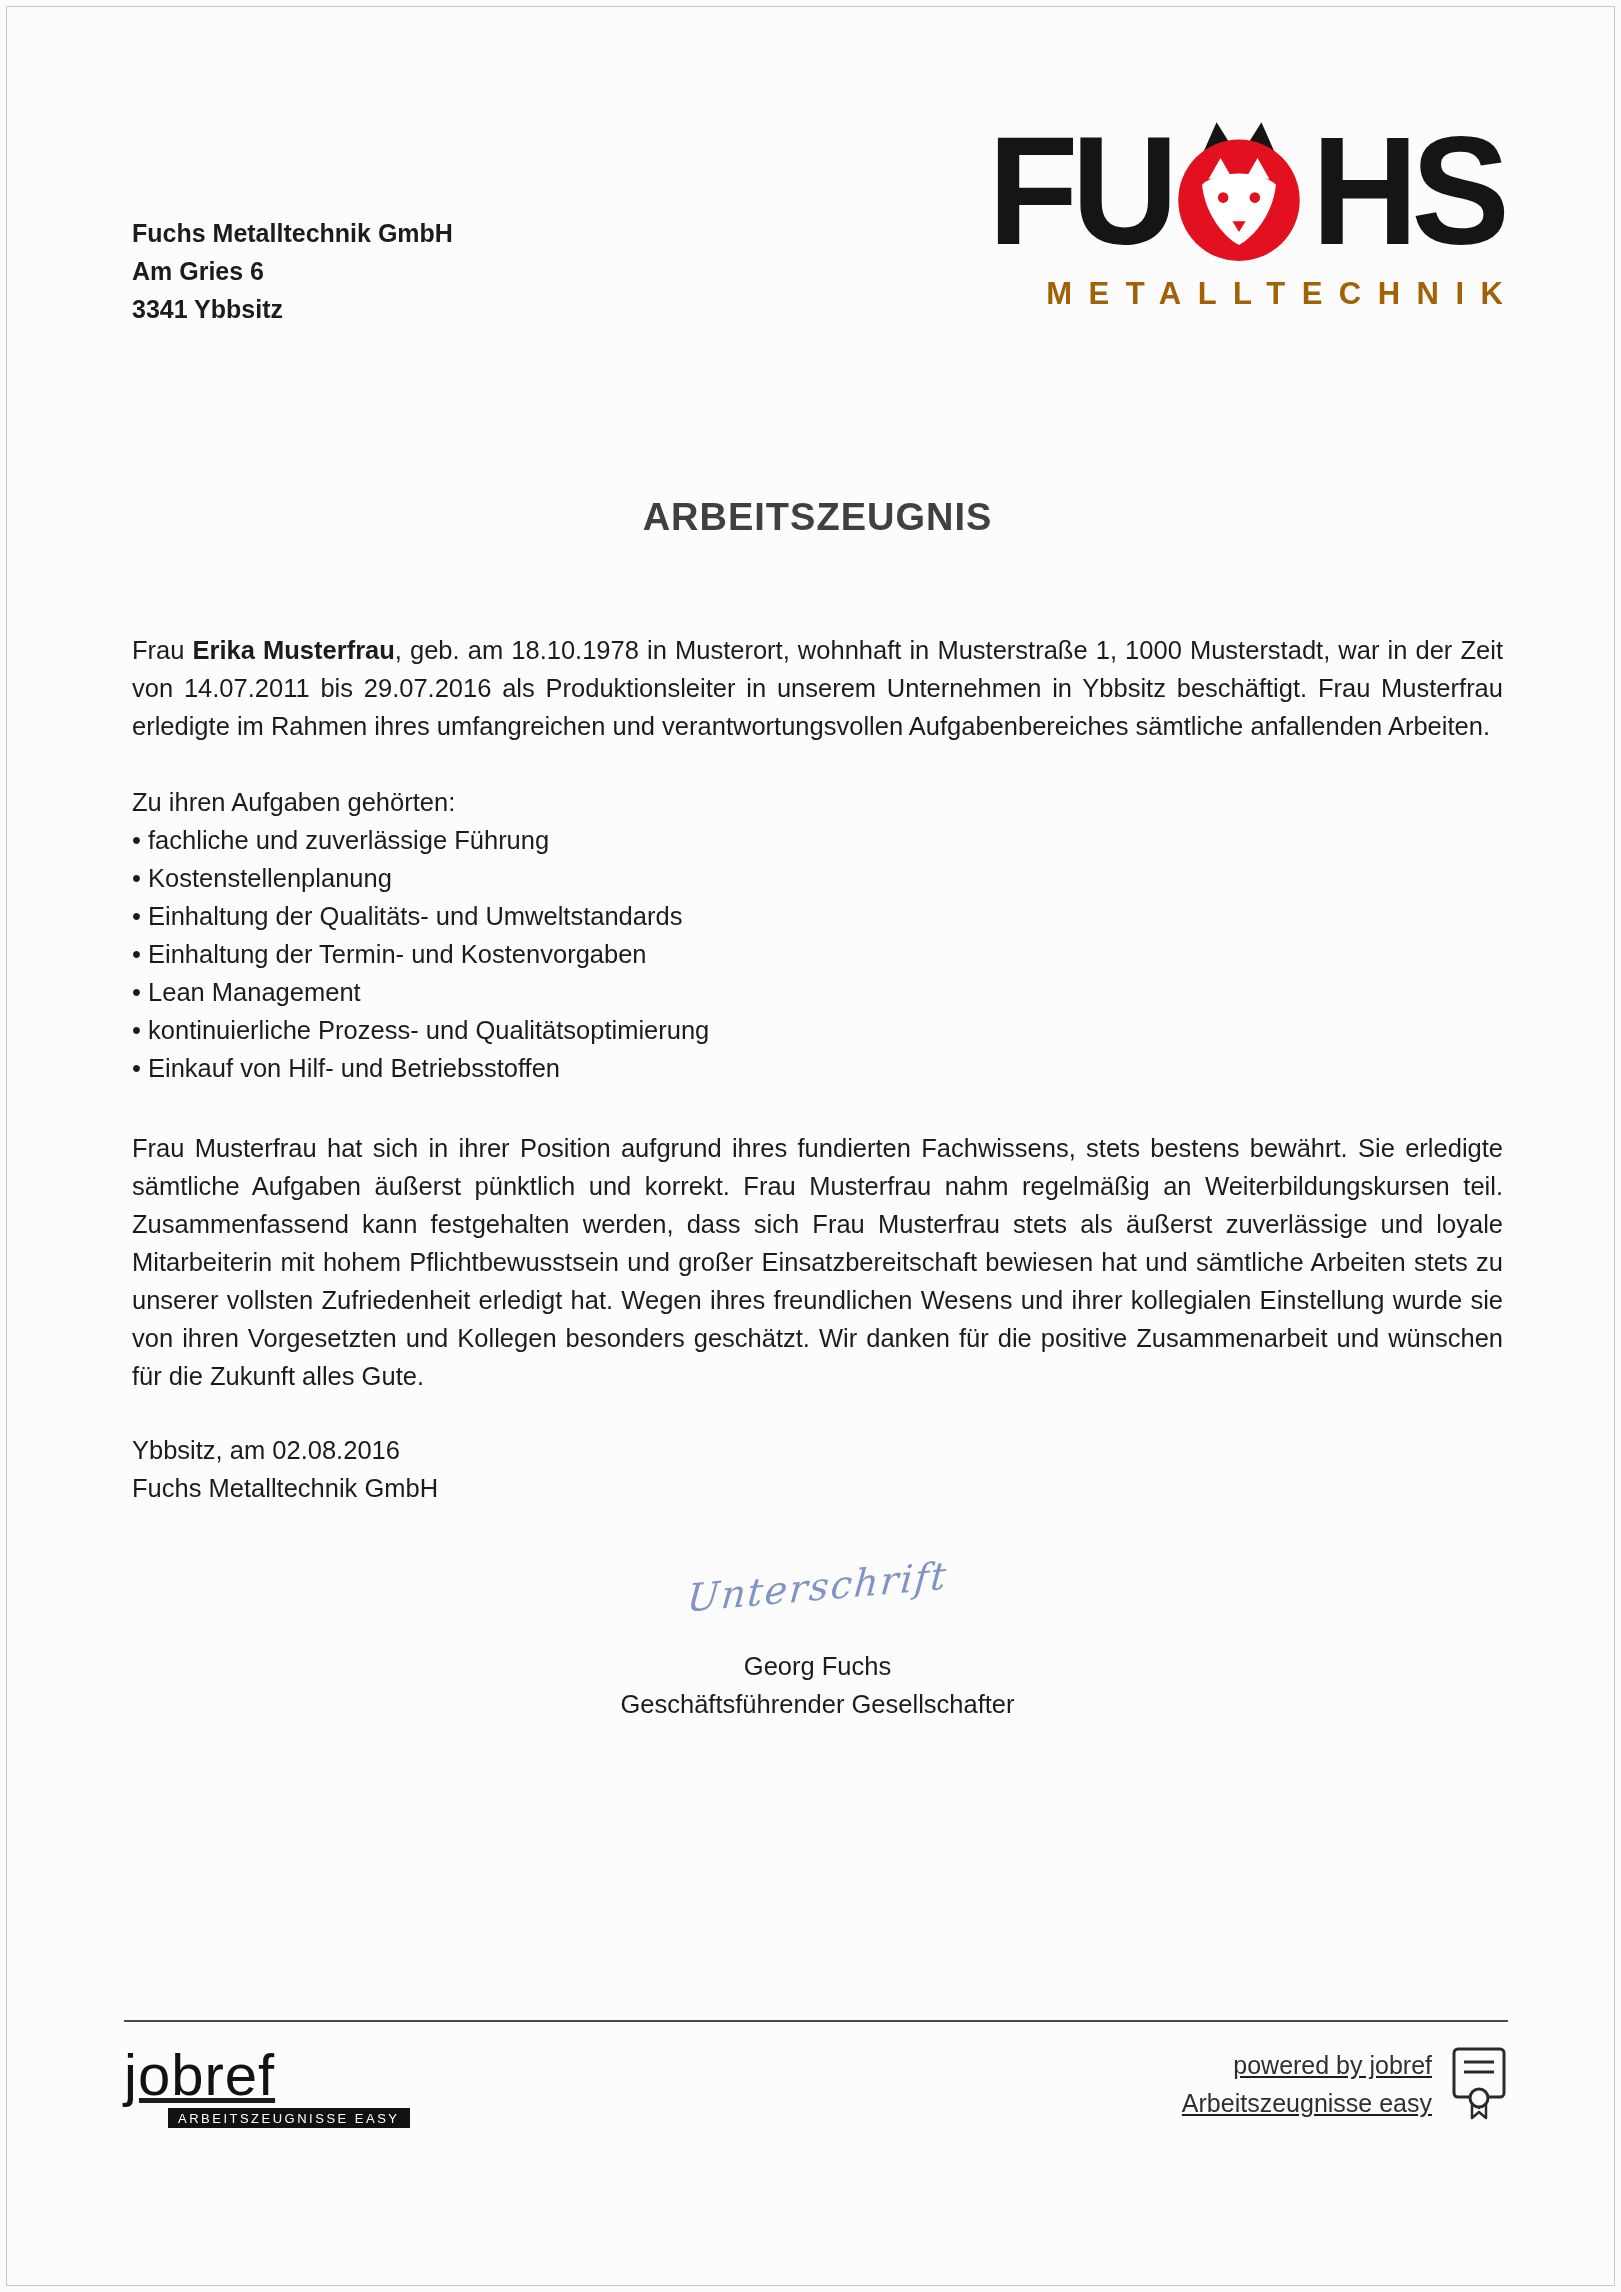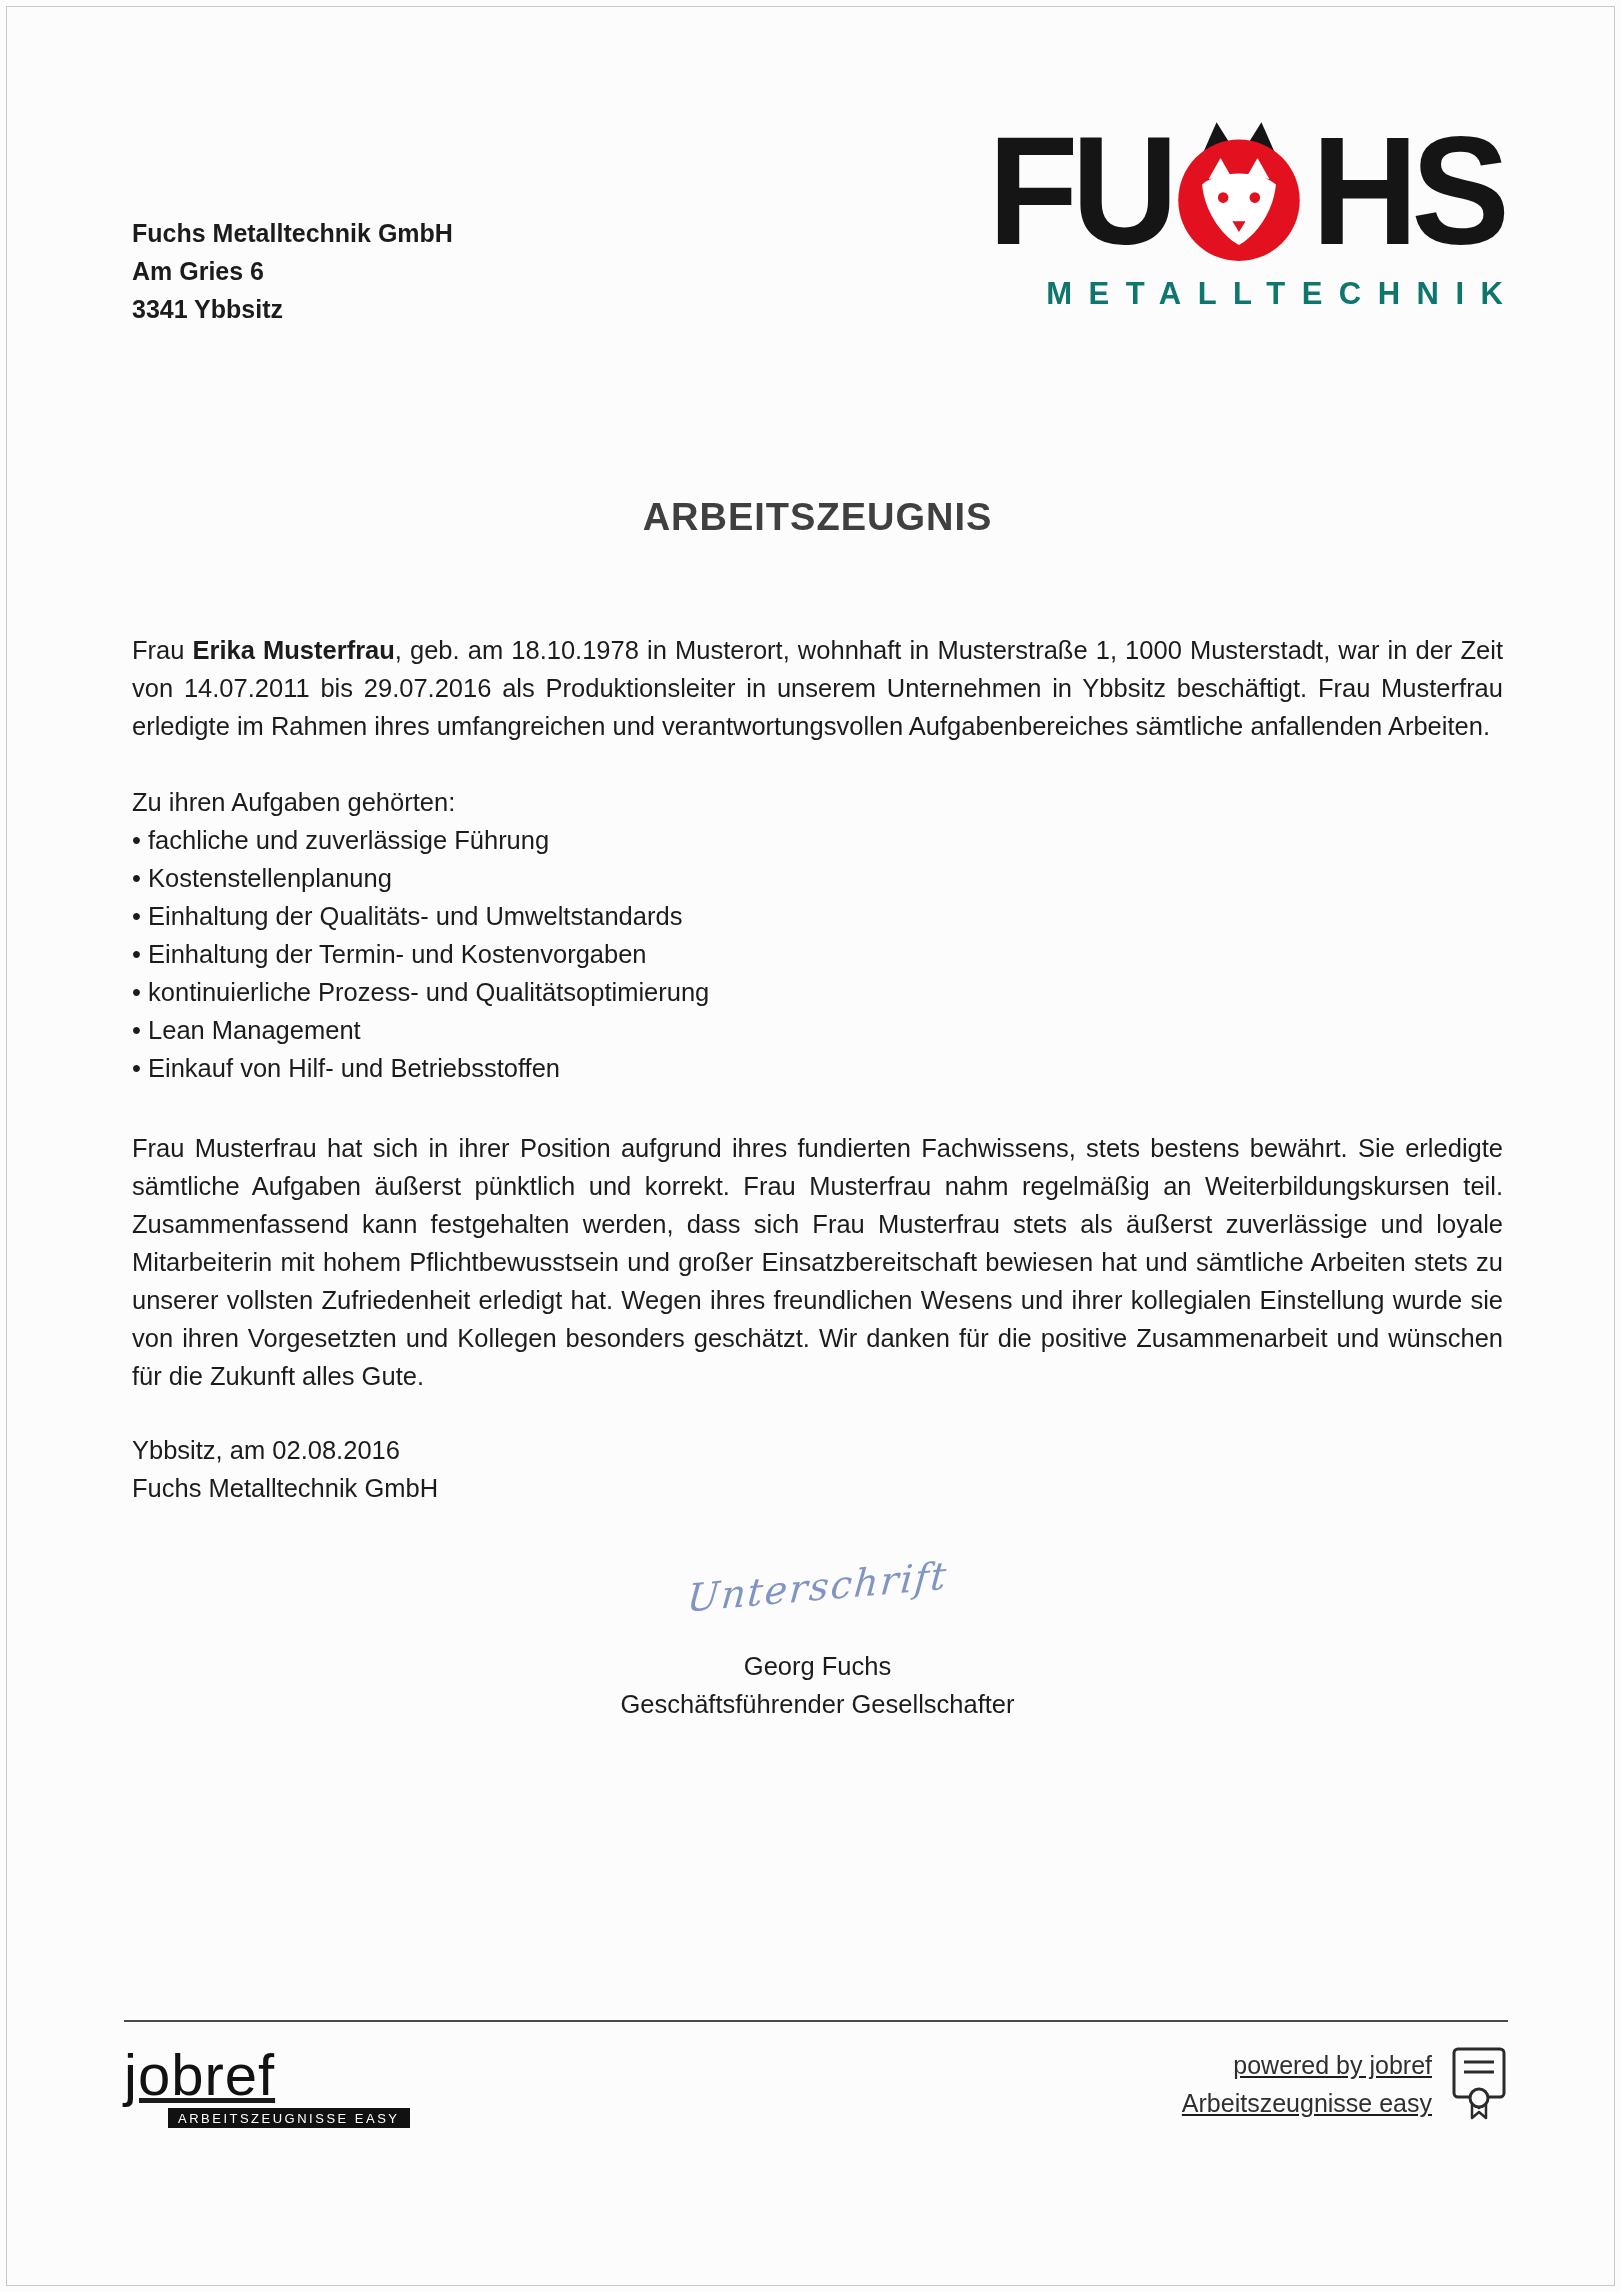--- a/index.html
+++ b/index.html
@@ -58,21 +58,21 @@
     transform: scaleY(1.04);
   }
   .logo-word .letters.right { margin-left: 4px; }
   .fox-badge { width: 132px; height: 146px; margin: 0 2px; }
   .logo-tagline {
     margin-top: 12px;
     font-size: 31px;
     font-weight: bold;
     letter-spacing: 16.5px;
     margin-right: -16.5px;
-    color: #0f766e;
+    color: #a16207;
     white-space: nowrap;
     text-align: right;
   }
 
   
   .doc-title {
     margin-top: 168px;
     text-align: center;
     font-size: 38px;
     font-weight: bold;
@@ -188,22 +188,22 @@
     <div class="doc-title">ARBEITSZEUGNIS</div>
 
     <p class="para intro"><span>Frau </span><span class="bold-name">Erika Musterfrau</span><span>, geb. am 18.10.1978 in Musterort, wohnhaft in Musterstraße 1, 1000 Musterstadt, war in der Zeit von 14.07.2011 bis 29.07.2016 als Produktionsleiter in unserem Unternehmen in Ybbsitz beschäftigt. Frau Musterfrau erledigte im Rahmen ihres umfangreichen und verantwortungsvollen Aufgabenbereiches sämtliche anfallenden Arbeiten.</span></p>
 
     <div class="tasks">
       <div>Zu ihren Aufgaben gehörten:</div>
       <div class="task-item">fachliche und zuverlässige Führung</div>
       <div class="task-item">Kostenstellenplanung</div>
       <div class="task-item">Einhaltung der Qualitäts- und Umweltstandards</div>
       <div class="task-item">Einhaltung der Termin- und Kostenvorgaben</div>
+      <div class="task-item">Lean Management</div>
       <div class="task-item">kontinuierliche Prozess- und Qualitätsoptimierung</div>
-      <div class="task-item">Lean Management</div>
       <div class="task-item">Einkauf von Hilf- und Betriebsstoffen</div>
     </div>
 
     <p class="para assessment">Frau Musterfrau hat sich in ihrer Position aufgrund ihres fundierten Fachwissens, stets bestens bewährt. Sie erledigte sämtliche Aufgaben äußerst pünktlich und korrekt. Frau Musterfrau nahm regelmäßig an Weiterbildungskursen teil. Zusammenfassend kann festgehalten werden, dass sich Frau Musterfrau stets als äußerst zuverlässige und loyale Mitarbeiterin mit hohem Pflichtbewusstsein und großer Einsatzbereitschaft bewiesen hat und sämtliche Arbeiten stets zu unserer vollsten Zufriedenheit erledigt hat. Wegen ihres freundlichen Wesens und ihrer kollegialen Einstellung wurde sie von ihren Vorgesetzten und Kollegen besonders geschätzt. Wir danken für die positive Zusammenarbeit und wünschen für die Zukunft alles Gute.</p>
 
     <div class="closing">
       <div>Ybbsitz, am 02.08.2016</div>
       <div>Fuchs Metalltechnik GmbH</div>
     </div>
 

